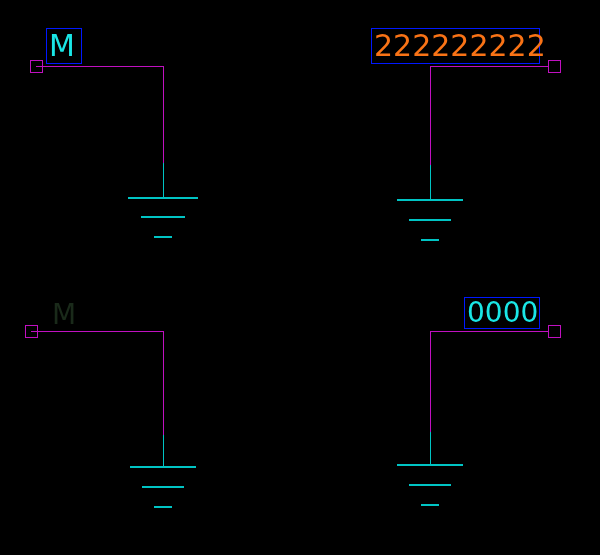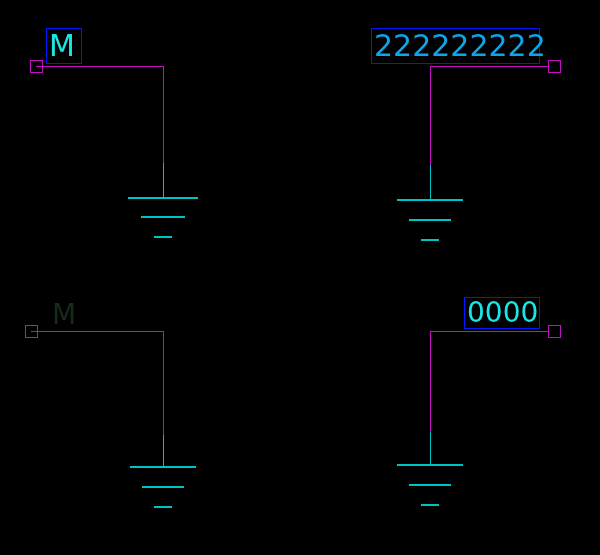--- a/index.html
+++ b/index.html
@@ -66,21 +66,21 @@
       <div class="wire wire-h" style="left: 36px; top: 66px; width: 127px; background: rgb(192, 16, 192);"></div>
       <div class="wire wire-v" style="left: 163px; top: 66px; height: 97px; background: rgb(192, 16, 192);"></div>
       <div class="ground-symbol" style="position: absolute; left: 0px; top: 0px; width: 100%; height: 100%;">
         <div class="gnd-seg gnd-seg-v" style="left: 163px; top: 163px; height: 34px; background: rgb(0, 196, 196);"></div>
         <div class="gnd-seg gnd-seg-h" style="left: 128px; top: 197px; width: 70px; background: rgb(0, 196, 196);"></div>
         <div class="gnd-seg gnd-seg-h" style="left: 141px; top: 216px; width: 44px; background: rgb(0, 196, 196);"></div>
         <div class="gnd-seg gnd-seg-h" style="left: 154px; top: 236px; width: 18px; background: rgb(0, 196, 196);"></div>
       </div>
     </div>
     <div class="net-group" style="position: absolute; left: 0px; top: 0px; width: 100%; height: 100%;">
-      <div class="net-label" style="left: 371px; top: 28px; width: 169px; height: 36px; font-size: 30px; color: #0ea5e9; border-color: rgb(0, 24, 255);">222222222</div>
+      <div class="net-label" style="left: 371px; top: 28px; width: 169px; height: 36px; font-size: 30px; color: #f97316; border-color: rgb(0, 24, 255);">222222222</div>
       <div class="terminal-pin" style="left: 548px; top: 60px; width: 13px; height: 13px; border-color: rgb(192, 16, 192);"></div>
       <div class="wire wire-h" style="left: 430px; top: 66px; width: 118px; background: rgb(192, 16, 192);"></div>
       <div class="wire wire-v" style="left: 430px; top: 66px; height: 99px; background: rgb(192, 16, 192);"></div>
       <div class="ground-symbol" style="position: absolute; left: 0px; top: 0px; width: 100%; height: 100%;">
         <div class="gnd-seg gnd-seg-v" style="left: 430px; top: 165px; height: 34px; background: rgb(0, 196, 196);"></div>
         <div class="gnd-seg gnd-seg-h" style="left: 397px; top: 199px; width: 66px; background: rgb(0, 196, 196);"></div>
         <div class="gnd-seg gnd-seg-h" style="left: 409px; top: 219px; width: 42px; background: rgb(0, 196, 196);"></div>
         <div class="gnd-seg gnd-seg-h" style="left: 421px; top: 239px; width: 18px; background: rgb(0, 196, 196);"></div>
       </div>
     </div>

